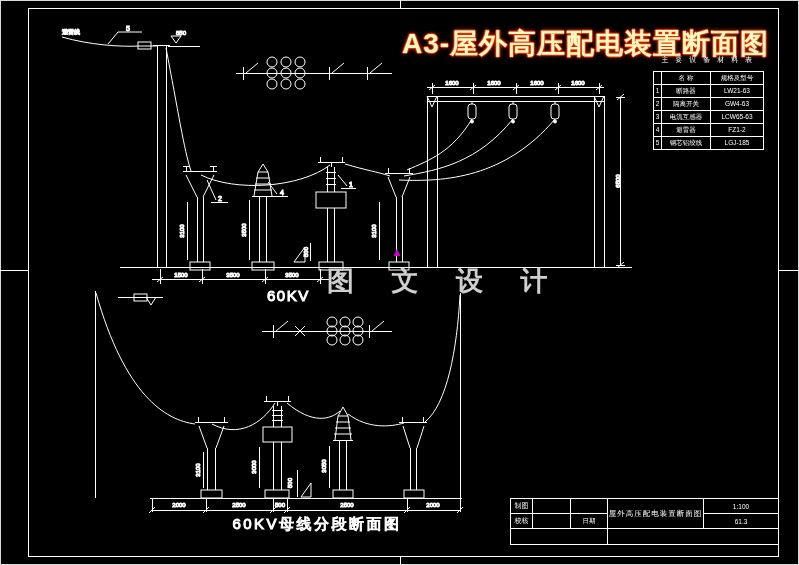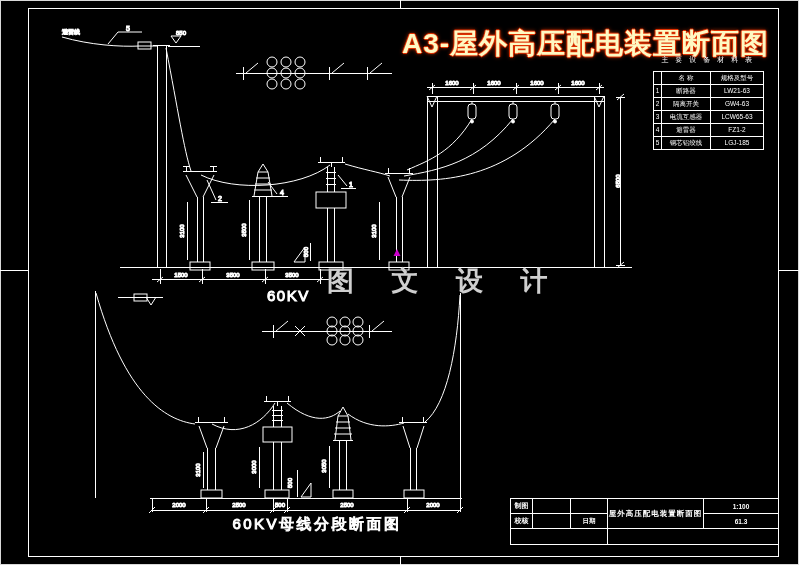--- a/index.html
+++ b/index.html
@@ -33,21 +33,21 @@
     table-layout:fixed; width:110px; height:75px;
   }
   table.eq td {
     border:1px solid #fff; color:#fff; font-size:6.5px; line-height:1;
     padding:0; text-align:center; white-space:nowrap; overflow:hidden; height:12px;
   }
   .tblock { position:absolute; left:510px; top:498px; width:269px; height:47px;
             border:1px solid #fff; box-sizing:border-box; }
   .tb-cell { position:absolute; box-sizing:border-box; color:#fff;
              display:flex; align-items:center; justify-content:center;
-             font-size:7px; white-space:nowrap; overflow:hidden;font-weight:bold; }
+             font-size:7px; white-space:nowrap; overflow:hidden; }
   .br { border-right:1px solid #fff; } .bb { border-bottom:1px solid #fff; }
   .tb-title { font-size:7.5px; letter-spacing:1px; }
 </style>
 </head>
 <body>
 
 <div class="page">
 
   <svg class="lines" width="799" height="565" viewBox="0 0 799 565" stroke="#ffffff" fill="none" stroke-width="1">
 

